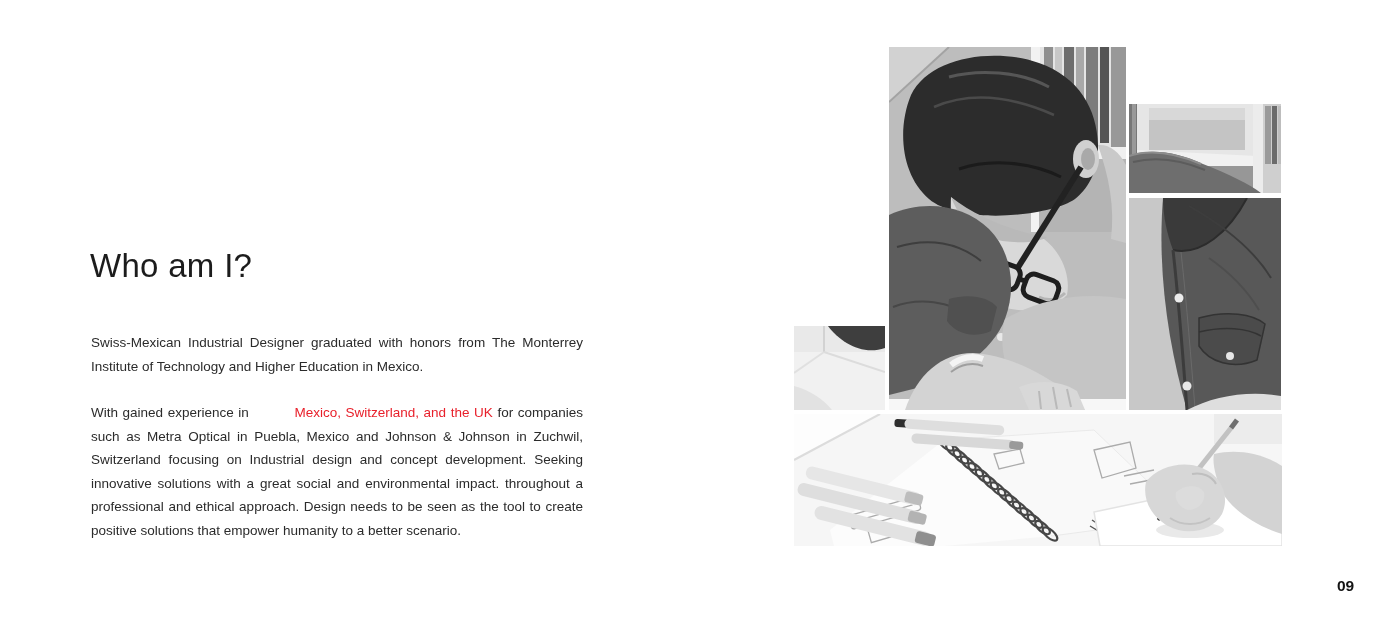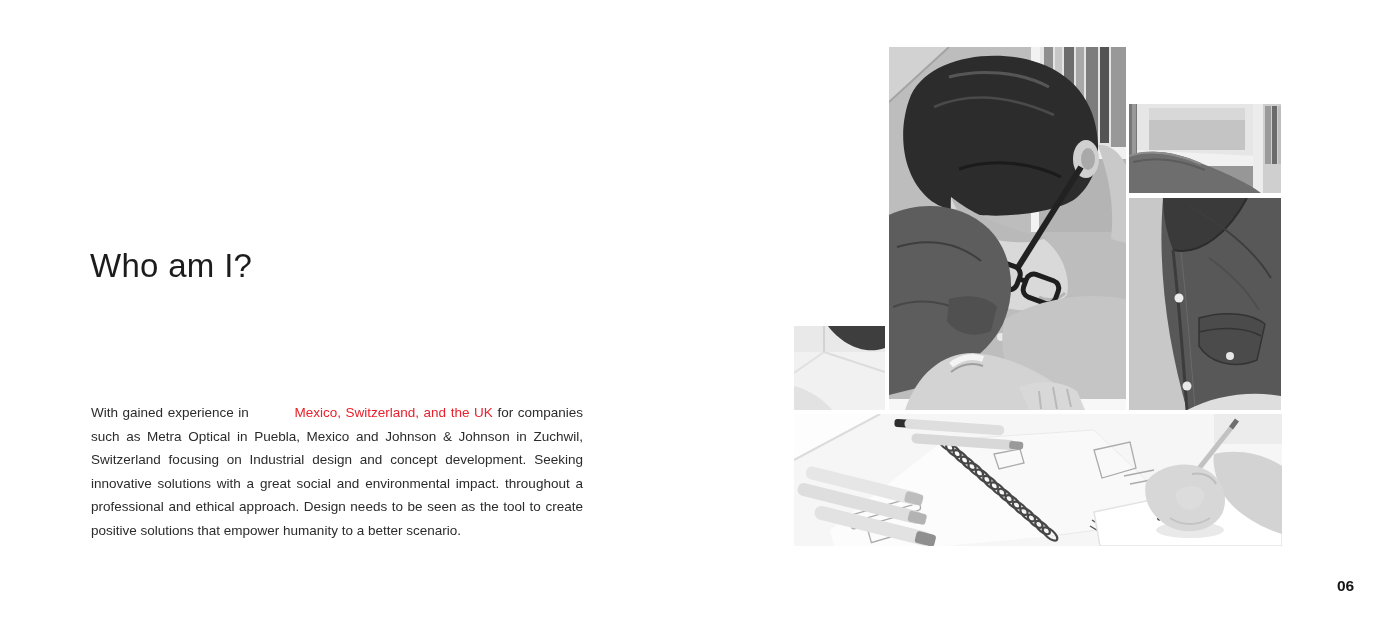--- a/index.html
+++ b/index.html
@@ -24,20 +24,21 @@
   
   .page-number{position:absolute;left:1337px;top:577px;font-size:15.5px;font-weight:700;color:#141414;}
 </style>
 </head>
 <body>
 
 <div class="canvas">
 
   <h1 class="title">Who am I?</h1>
 
+  <p class="para para-1">Swiss-Mexican Industrial Designer graduated with honors from The Monterrey Institute of Technology and Higher Education in Mexico.</p>
 
   <p class="para para-2"><span>With gained experience in </span><span class="hl" style="color: rgb(232, 32, 43);">Mexico, Switzerland, and the UK</span><span> for companies such as Metra Optical in Puebla, Mexico and Johnson &amp; Johnson in Zuchwil, Switzerland focusing on Industrial design and concept development. Seeking innovative solutions with a great social and environmental impact. throughout a professional and ethical approach. Design needs to be seen as the tool to create positive solutions that empower humanity to a better scenario.</span></p>
 
   <div class="photo ph-main">
     <svg viewBox="0 0 237 363" preserveAspectRatio="none" aria-hidden="true">
       <rect width="237" height="363" fill="#bdbdbd"></rect>
       <polygon points="0,0 60,0 0,55" fill="#d2d2d2"></polygon>
       <line x1="60" y1="0" x2="0" y2="55" stroke="#a3a3a3" stroke-width="2"></line>
 
       <rect x="142" y="0" width="95" height="185" fill="#e4e4e4"></rect>
@@ -207,14 +208,14 @@
       <line x1="437" y1="14" x2="443" y2="6" stroke="#6f6f6f" stroke-width="5"></line>
       <line x1="372" y1="96" x2="364" y2="106" stroke="#333333" stroke-width="3"></line>
       <path d="M420,40 C444,34 470,40 488,52 L488,120 C462,112 438,96 428,78 C422,64 418,50 420,40 Z" fill="#d3d3d3"></path>
       <path d="M352,68 C364,52 390,46 408,54 C428,62 436,82 428,100 C418,118 392,122 374,112 C358,103 348,86 352,68 Z" fill="#d7d7d7"></path>
       <path d="M382,78 C392,70 404,70 410,78 C412,88 404,96 394,96 C386,94 380,86 382,78 Z" fill="#dcdcdc"></path>
       <path d="M398,60 C408,58 418,62 422,70" stroke="#bfbfbf" stroke-width="2" fill="none"></path>
       <path d="M376,104 C388,112 404,112 416,104" stroke="#c3c3c3" stroke-width="2" fill="none"></path>
     </svg>
   </div>
 
-  <div class="page-number">06</div>
+  <div class="page-number">09</div>
 </div>
 
 </body></html>

